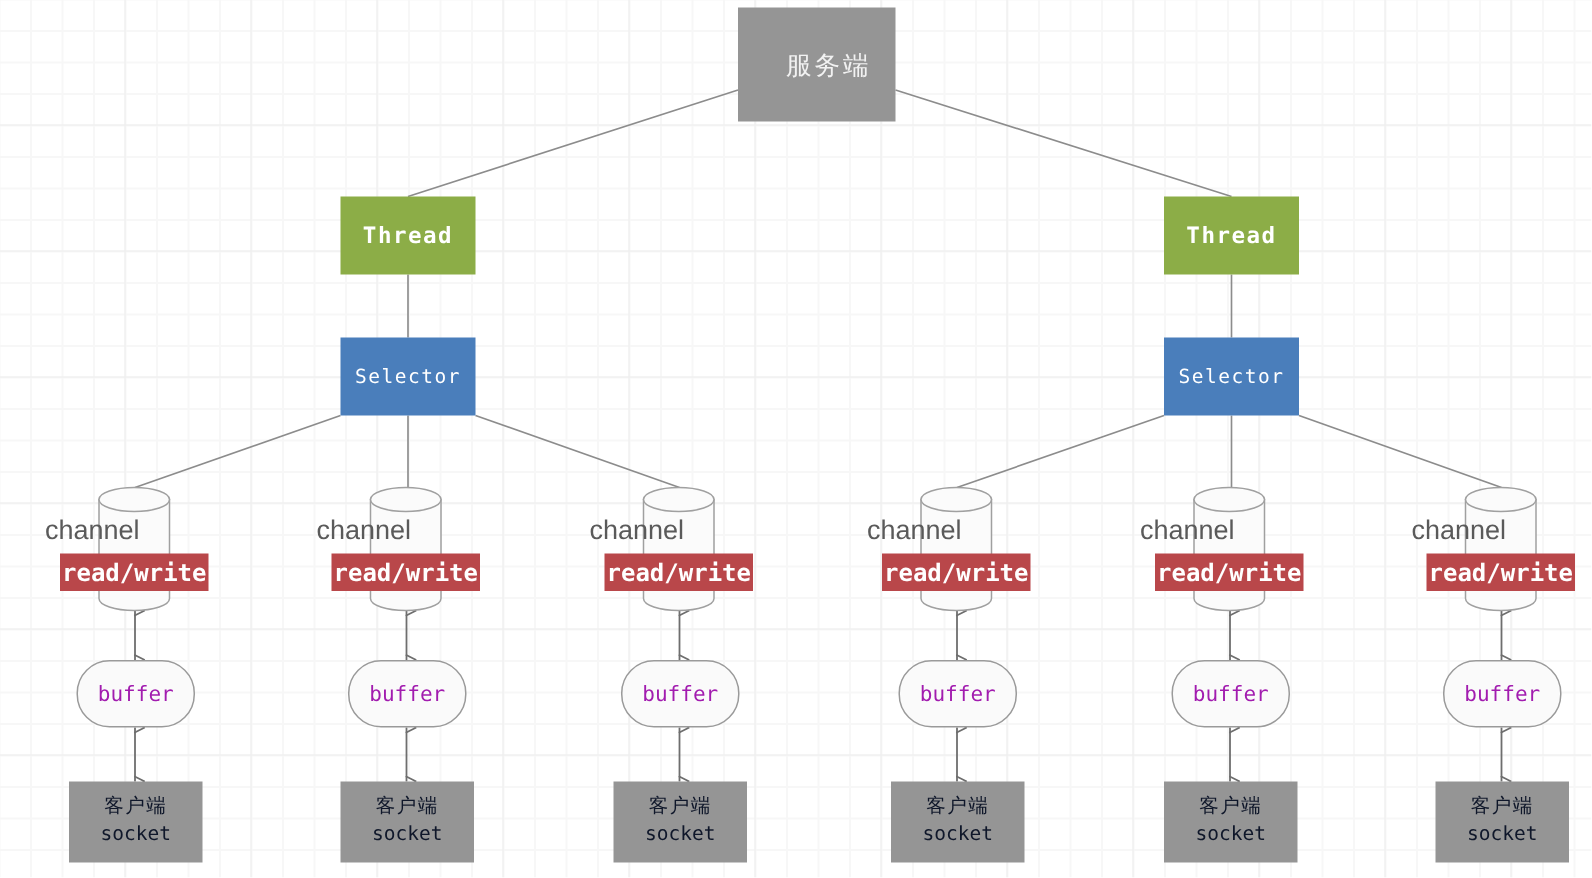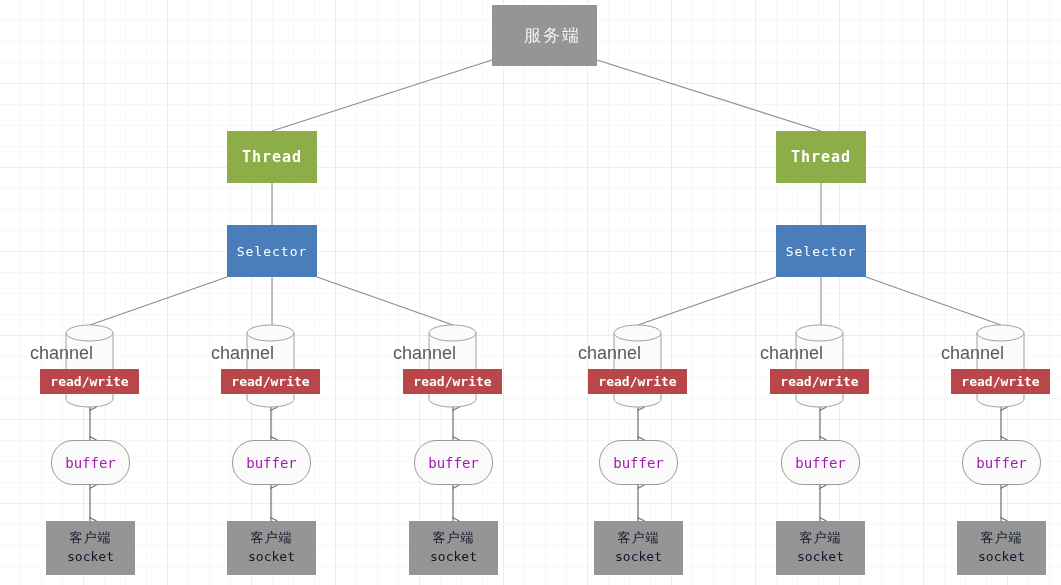--- a/index.html
+++ b/index.html
@@ -65,21 +65,21 @@
     font-size: 18px;
     color: #5a5a5a;
     white-space: nowrap;
     text-align: left;
   }
   .rw-badge {
     position: absolute;
     background: #b9474a;
     color: #ffffff;
     font-family: "DejaVu Sans Mono", monospace;
-    font-size: 13px;
+    font-size: 16px;
     font-weight: bold;
     display: flex;
     align-items: center;
     justify-content: center;
     white-space: nowrap;
     letter-spacing: 0px;
   }
   .buffer-box {
     background: #fafafa;
     border: 1px solid #9a9a9a;
@@ -179,21 +179,21 @@
         <path d="M796 333 L796 399 A23.5 8 0 0 0 843 399 L843 333 Z" fill="#fbfbfb" stroke="#a0a0a0" stroke-width="1"></path>
         <ellipse cx="819.5" cy="333" rx="23.5" ry="8" fill="#fbfbfb" stroke="#a0a0a0" stroke-width="1"></ellipse>
       </g>
       <g>
         <path d="M977 333 L977 399 A23.5 8 0 0 0 1024 399 L1024 333 Z" fill="#fbfbfb" stroke="#a0a0a0" stroke-width="1"></path>
         <ellipse cx="1000.5" cy="333" rx="23.5" ry="8" fill="#fbfbfb" stroke="#a0a0a0" stroke-width="1"></ellipse>
       </g>
     </g>
   </svg>
 
-  <div class="node server-box" style="left:492px; top:5px; width:105px; height:61px;padding-left:16px;">
+  <div class="node server-box" style="left:492px; top:5px; width:105px; height:76px;padding-left:16px;">
     <span>服务端</span>
   </div>
 
   <div class="node thread-box" style="left:227px; top:131px; width:90px; height:52px;">
     <span>Thread</span>
   </div>
   <div class="node thread-box" style="left:776px; top:131px; width:90px; height:52px;">
     <span>Thread</span>
   </div>
 

